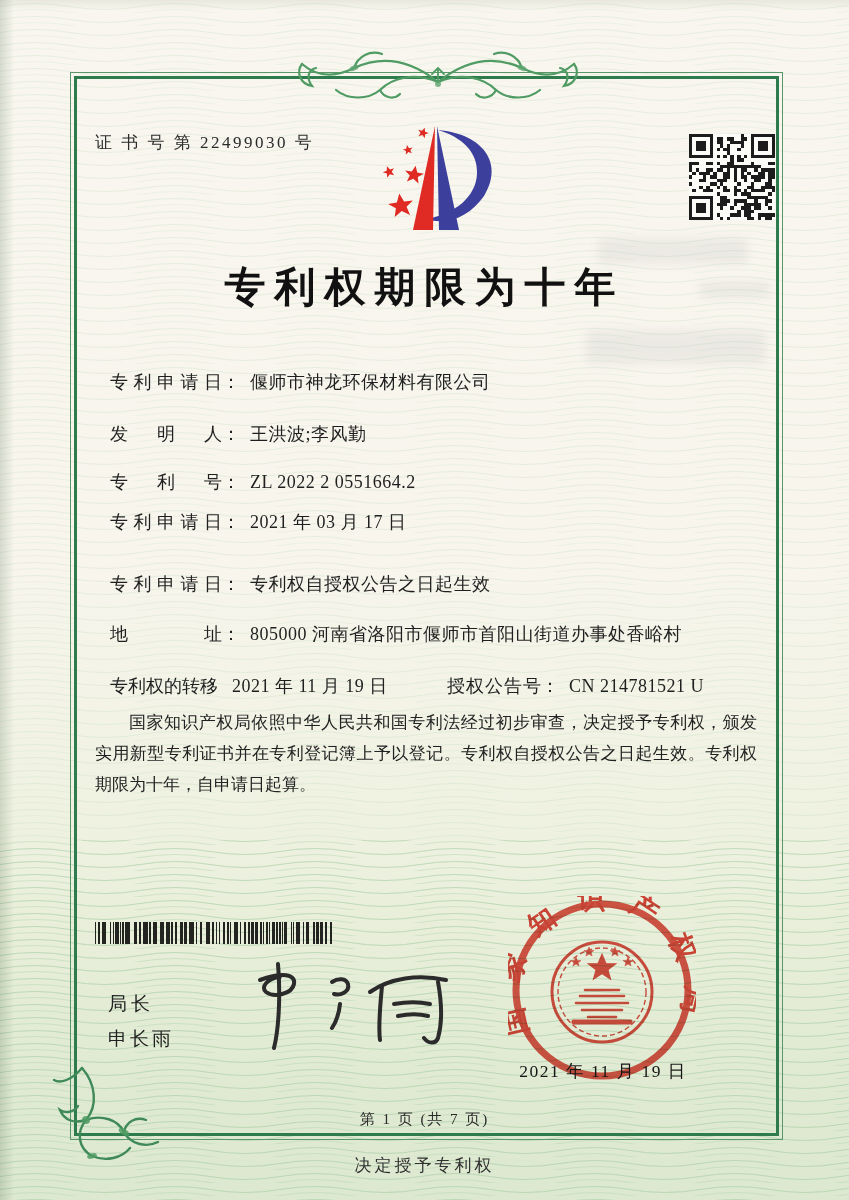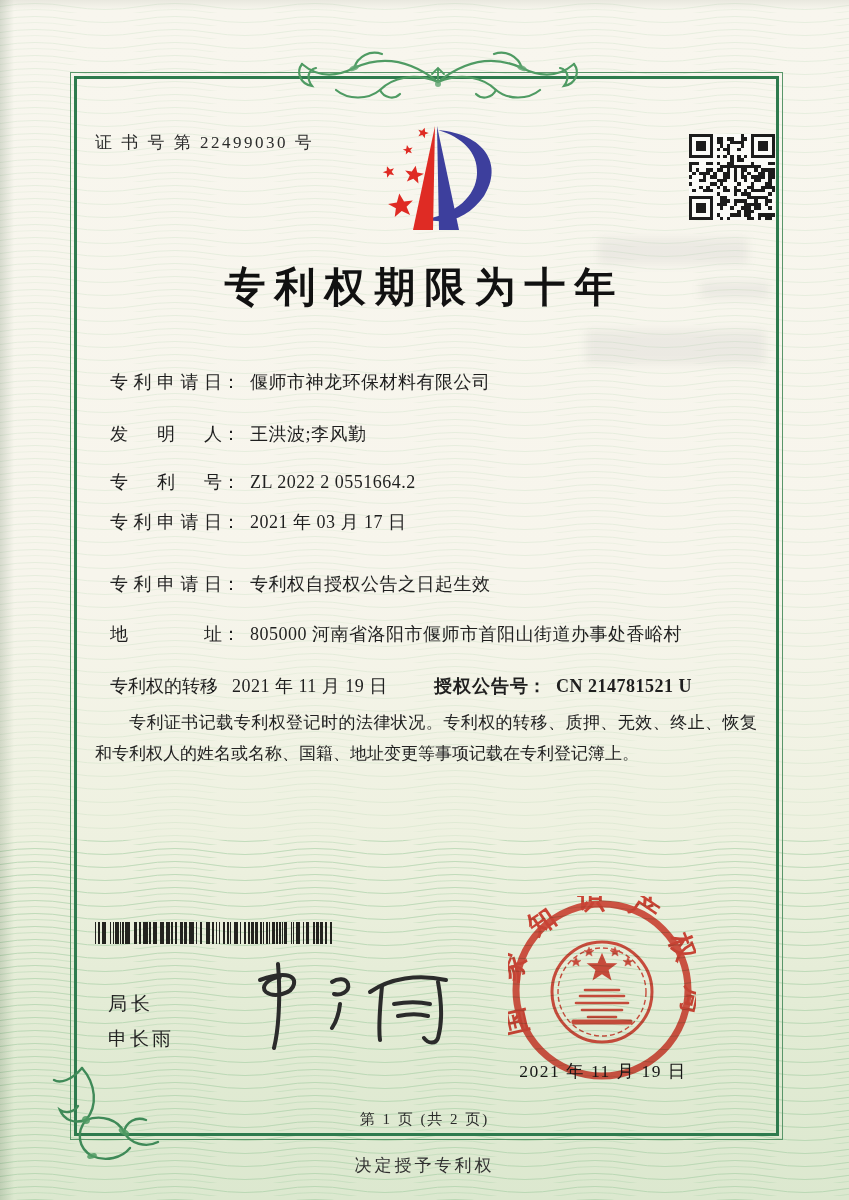--- a/index.html
+++ b/index.html
@@ -22,21 +22,21 @@
   .qr span{display:block;}
   .qr .on{background:#1c1c1c;}
 
   .title{left:0;top:260px;width:849px;text-align:center;font-size:41px;font-weight:700;
          color:#111;letter-spacing:9px;z-index:3;}
 
   .field-row{left:110px;width:650px;font-size:18px;color:#1f1f1f;z-index:3;white-space:nowrap;}
   .field-label{display:inline-block;width:112px;text-align:justify;text-align-last:justify;vertical-align:top;}
   .field-colon{display:inline-block;margin-right:10px;}
   .field-value{letter-spacing:.5px;}
-  .grant-pair2{position:absolute;left:324px;top:0;white-space:nowrap;font-weight:bold;}
+  .grant-pair2{position:absolute;left:337px;top:0;white-space:nowrap;}
   .grant-pair2 .field-label{width:94px;}
 
   .paragraphs{left:95px;top:708px;width:662px;font-size:17px;line-height:1.82;color:#222;z-index:3;}
   .paragraphs p{margin:0;text-indent:2em;text-align:justify;}
 
   .barcode{left:95px;top:922px;width:240px;height:22px;display:flex;align-items:stretch;z-index:3;}
   .barcode i{display:block;height:100%;}
   .barcode .b{background:#23231f;}
 
   .signer-title{left:108px;top:991px;font-size:19px;color:#222;letter-spacing:4px;z-index:3;font-family:"Liberation Sans","DejaVu Sans",sans-serif;}
@@ -788,21 +788,21 @@
 </div>
 
 <div class="abs field-row" style="top:674px;">
   <span class="field-label" style="width:94px;">专利权的转移</span><span class="field-colon">：</span><span class="field-value">2021 年 11 月 19 日</span>
   <span class="grant-pair2">
     <span class="field-label">授权公告号</span><span class="field-colon">：</span><span class="field-value">CN 214781521 U</span>
   </span>
 </div>
 
 <div class="abs paragraphs">
-  <p>专利证书记载专利权登记时的法律状况。专利权的转移、质押、无效、终止、恢复和专利权人的姓名或名称、国籍、地址变更等事项记载在专利登记簿上。</p>
+  <p>国家知识产权局依照中华人民共和国专利法经过初步审查，决定授予专利权，颁发实用新型专利证书并在专利登记簿上予以登记。专利权自授权公告之日起生效。专利权期限为十年，自申请日起算。</p>
 </div>
 
 <div class="abs barcode">
     <i class="b" style="width: 1.15px;"></i>
     <i style="width: 2px;"></i>
     <i class="b" style="width: 2.3px;"></i>
     <i style="width: 2px;"></i>
     <i class="b" style="width: 3.45px;"></i>
     <i style="width: 4px;"></i>
     <i class="b" style="width: 1.15px;"></i>
@@ -951,14 +951,14 @@
       <path d="M-26 13 L26 13"></path>
       <path d="M-20 20 L20 20"></path>
       <path d="M-14 27 L14 27"></path>
     </g>
     <rect x="-30" y="30" width="60" height="4" rx="1"></rect>
   </g>
 </svg>
 
 <div class="abs seal-date">2021 年 11 月 19 日</div>
 
-<div class="abs page-info">第 1 页 (共 2 页)</div>
+<div class="abs page-info">第 1 页 (共 7 页)</div>
 <div class="abs footer-note">决定授予专利权</div>
 
 </body></html>

